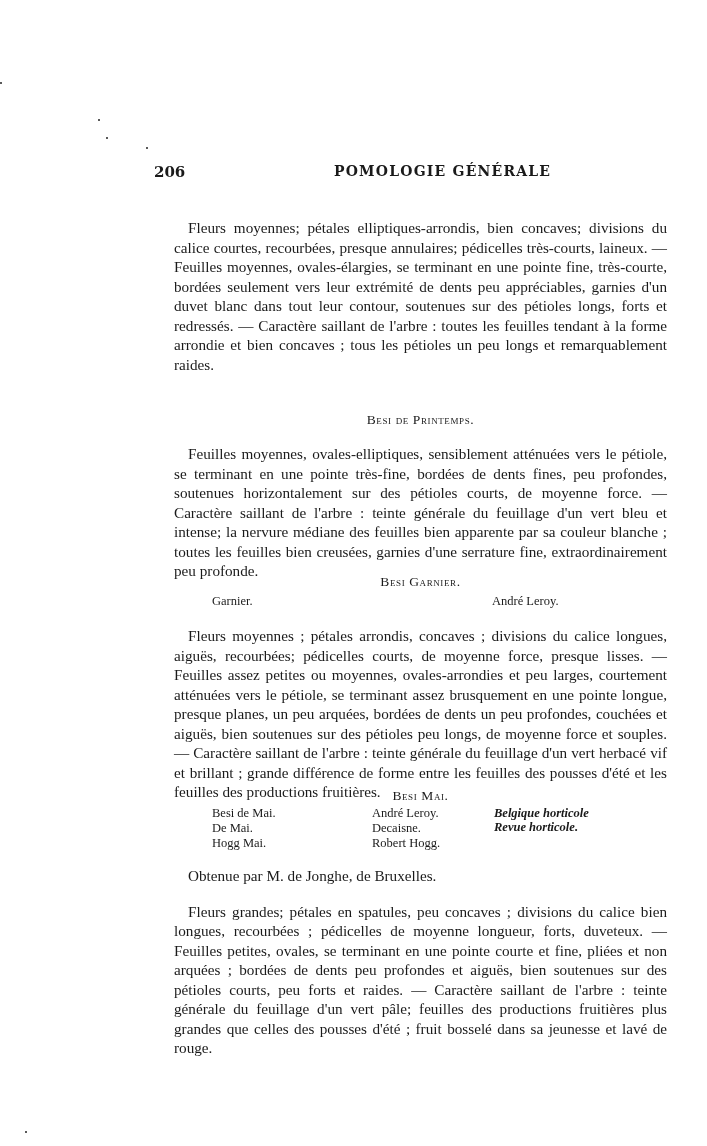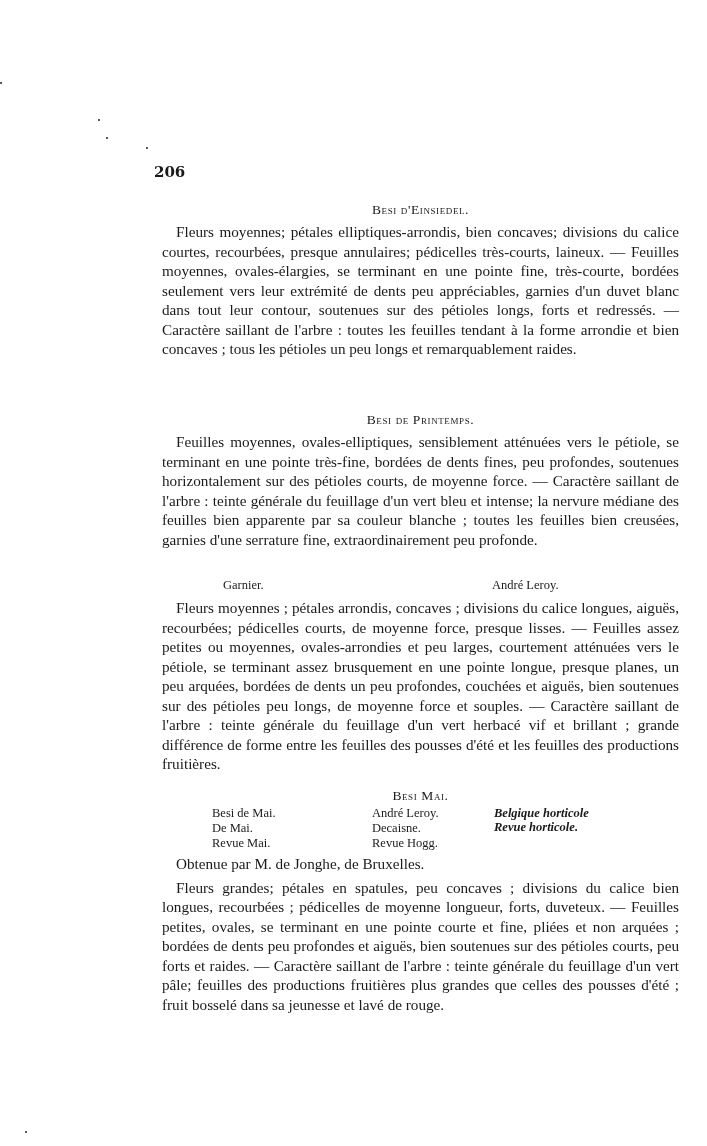--- a/index.html
+++ b/index.html
@@ -3,69 +3,70 @@
 <meta charset="utf-8">
 <style>
   html, body { margin: 0; padding: 0; background: #ffffff; }
   body { width: 707px; height: 1146px; position: relative; overflow: hidden;
          font-family: "DejaVu Serif", "Liberation Serif", serif; color: #1a1a1a; }
   .page { position: absolute; left: 0; top: 0; width: 672px; height: 1146px; }
   .running-head { position: absolute; top: 163px; left: 154px; width: 530px; height: 20px; }
   .folio { position: absolute; left: 0; top: 0; font-size: 15px; font-weight: bold; }
   .head-title { position: absolute; left: 180px; top: 0; font-size: 14px; letter-spacing: 1.2px; font-weight: bold; }
   .text { position: absolute; left: 158px; width: 525px; font-family: "Liberation Serif", serif; }
-  .para { font-size: 15.2px; line-height: 19.5px; text-align: justify; margin: 4px; text-indent: 14px; }
+  .para { font-size: 15.2px; line-height: 19.5px; text-align: justify; margin: 16px; text-indent: 14px; }
   .heading { text-align: center; font-size: 13.5px; letter-spacing: 0.6px; font-variant: small-caps; margin: 0; }
   .syn { font-size: 12.5px; line-height: 15px; position: relative; }
   .syn span { position: absolute; white-space: nowrap; }
   .italic { font-style: italic; font-weight: bold; }
   .speck { position: absolute; width: 2px; height: 2px; background: #222; border-radius: 1px; }
 </style>
 </head>
 <body>
 
 <div class="page">
 
   <div class="speck" style="left:0;top:82px"></div>
   <div class="speck" style="left:98px;top:119px"></div>
   <div class="speck" style="left:106px;top:137px"></div>
   <div class="speck" style="left:146px;top:147px"></div>
   <div class="speck" style="left:25px;top:1131px"></div>
 
   <div class="running-head">
     <span class="folio">206</span>
+    <span class="head-title">POMOLOGIE GÉNÉRALE</span>
   </div>
 
   <div class="text" style="top:202px">
-    <p class="heading">Besi d'Einsiedel.</p>
     <p class="para">Fleurs moyennes; pétales elliptiques-arrondis, bien concaves; divisions du calice courtes, recourbées, presque annulaires; pédicelles très-courts, laineux. — Feuilles moyennes, ovales-élargies, se terminant en une pointe fine, très-courte, bordées seulement vers leur extrémité de dents peu appréciables, garnies d'un duvet blanc dans tout leur contour, soutenues sur des pétioles longs, forts et redressés. — Caractère saillant de l'arbre : toutes les feuilles tendant à la forme arrondie et bien concaves ; tous les pétioles un peu longs et remarquablement raides.</p>
   </div>
 
   <div class="text" style="top:412px">
     <p class="heading" style="margin-bottom:0">Besi de Printemps.</p>
     <p class="para">Feuilles moyennes, ovales-elliptiques, sensiblement atténuées vers le pétiole, se terminant en une pointe très-fine, bordées de dents fines, peu profondes, soutenues horizontalement sur des pétioles courts, de moyenne force. — Caractère saillant de l'arbre : teinte générale du feuillage d'un vert bleu et intense; la nervure médiane des feuilles bien apparente par sa couleur blanche ; toutes les feuilles bien creusées, garnies d'une serrature fine, extraordinairement peu profonde.</p>
   </div>
 
   <div class="text" style="top:574px">
+    <p class="heading">Besi Garnier.</p>
     <div class="syn" style="height:20px">
-      <span style="left:65px;top:4px">Garnier.</span>
+      <span style="left:54px;top:4px">Garnier.</span>
       <span style="left:334px;top:4px">André Leroy.</span>
     </div>
     <p class="para">Fleurs moyennes ; pétales arrondis, concaves ; divisions du calice longues, aiguës, recourbées; pédicelles courts, de moyenne force, presque lisses. — Feuilles assez petites ou moyennes, ovales-arrondies et peu larges, courtement atténuées vers le pétiole, se terminant assez brusquement en une pointe longue, presque planes, un peu arquées, bordées de dents un peu profondes, couchées et aiguës, bien soutenues sur des pétioles peu longs, de moyenne force et souples. — Caractère saillant de l'arbre : teinte générale du feuillage d'un vert herbacé vif et brillant ; grande différence de forme entre les feuilles des pousses d'été et les feuilles des productions fruitières.</p>
   </div>
 
   <div class="text" style="top:788px">
     <p class="heading">Besi Mai.</p>
     <div class="syn" style="height:46px">
       <span style="left:54px;top:2px">Besi de Mai.</span>
       <span style="left:214px;top:2px">André Leroy.</span>
       <span class="italic" style="left:336px;top:2px">Belgique horticole</span>
       <span style="left:54px;top:17px">De Mai.</span>
       <span style="left:214px;top:17px">Decaisne.</span>
       <span class="italic" style="left:336px;top:16px">Revue horticole.</span>
-      <span style="left:54px;top:32px">Revue Mai.</span>
-      <span style="left:214px;top:32px">Revue Hogg.</span>
+      <span style="left:54px;top:32px">Hogg Mai.</span>
+      <span style="left:214px;top:32px">Robert Hogg.</span>
     </div>
     <p class="para">Obtenue par M. de Jonghe, de Bruxelles.</p>
     <p class="para">Fleurs grandes; pétales en spatules, peu concaves ; divisions du calice bien longues, recourbées ; pédicelles de moyenne longueur, forts, duveteux. — Feuilles petites, ovales, se terminant en une pointe courte et fine, pliées et non arquées ; bordées de dents peu profondes et aiguës, bien soutenues sur des pétioles courts, peu forts et raides. — Caractère saillant de l'arbre : teinte générale du feuillage d'un vert pâle; feuilles des productions fruitières plus grandes que celles des pousses d'été ; fruit bosselé dans sa jeunesse et lavé de rouge.</p>
   </div>
 
 </div>
 
 </body></html>

